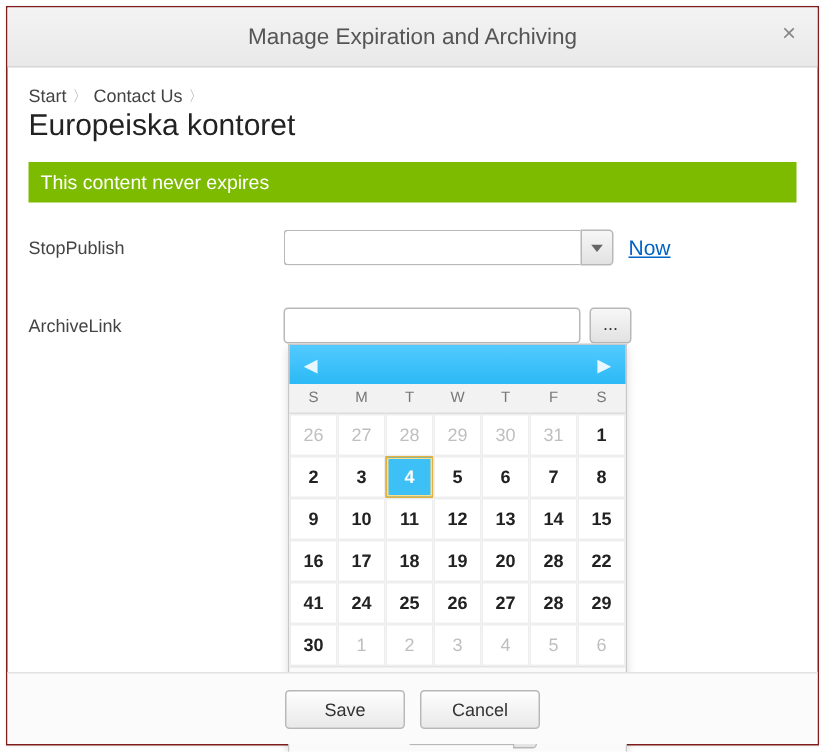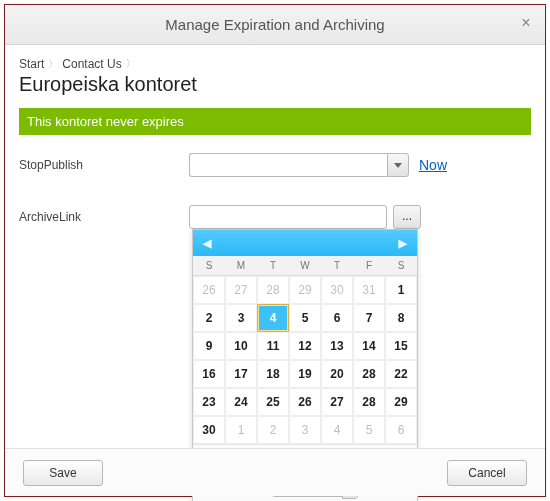--- a/index.html
+++ b/index.html
@@ -260,21 +260,21 @@
   .spinner div:first-child { border-bottom: 1px solid #ccc; }
   
   .dialog-footer {
     position: absolute;
     left: 0; right: 0; bottom: 0;
     height: 48px;
     border-top: 1px solid #e2e2e2;
     background: #fbfbfb;
     display: flex;
     align-items: center;
-    justify-content: space-between;
+    justify-content: center;
     padding: 0 18px;
     gap: 10px;
   }
   .btn {
     min-width: 80px;
     height: 26px;
     border: 1px solid #b8b8b8;
     border-radius: 3px;
     background: linear-gradient(#fefefe,#e9e9e9);
     font-size: 12px;
@@ -297,21 +297,21 @@
 
     <div class="breadcrumb">
       <span>Start</span>
       <span class="bc-sep">〉</span>
       <span>Contact Us</span>
       <span class="bc-sep">〉</span>
     </div>
 
     <h1 class="page-title">Europeiska kontoret</h1>
 
-    <div class="status-banner">This kontoret never expires</div>
+    <div class="status-banner">This content never expires</div>
 
     <div class="form-row">
       <div class="form-label">StopPublish</div>
       <div class="combo">
         <input class="combo-input" value="" style="">
         <div class="combo-btn">
           <svg width="8" height="5" viewBox="0 0 8 5">
               <path d="M0 0 L8 0 L4 5 Z" fill="#666"></path>
             </svg>
         </div>
@@ -361,21 +361,21 @@
           <div class="dp-cell">13</div>
           <div class="dp-cell">14</div>
           <div class="dp-cell">15</div>
           <div class="dp-cell">16</div>
           <div class="dp-cell">17</div>
           <div class="dp-cell">18</div>
           <div class="dp-cell">19</div>
           <div class="dp-cell">20</div>
           <div class="dp-cell">28</div>
           <div class="dp-cell">22</div>
-          <div class="dp-cell">23</div>
+          <div class="dp-cell">41</div>
           <div class="dp-cell">24</div>
           <div class="dp-cell">25</div>
           <div class="dp-cell">26</div>
           <div class="dp-cell">27</div>
           <div class="dp-cell">28</div>
           <div class="dp-cell">29</div>
           <div class="dp-cell">30</div>
           <div class="dp-cell other">1</div>
           <div class="dp-cell other">2</div>
           <div class="dp-cell other">3</div>

